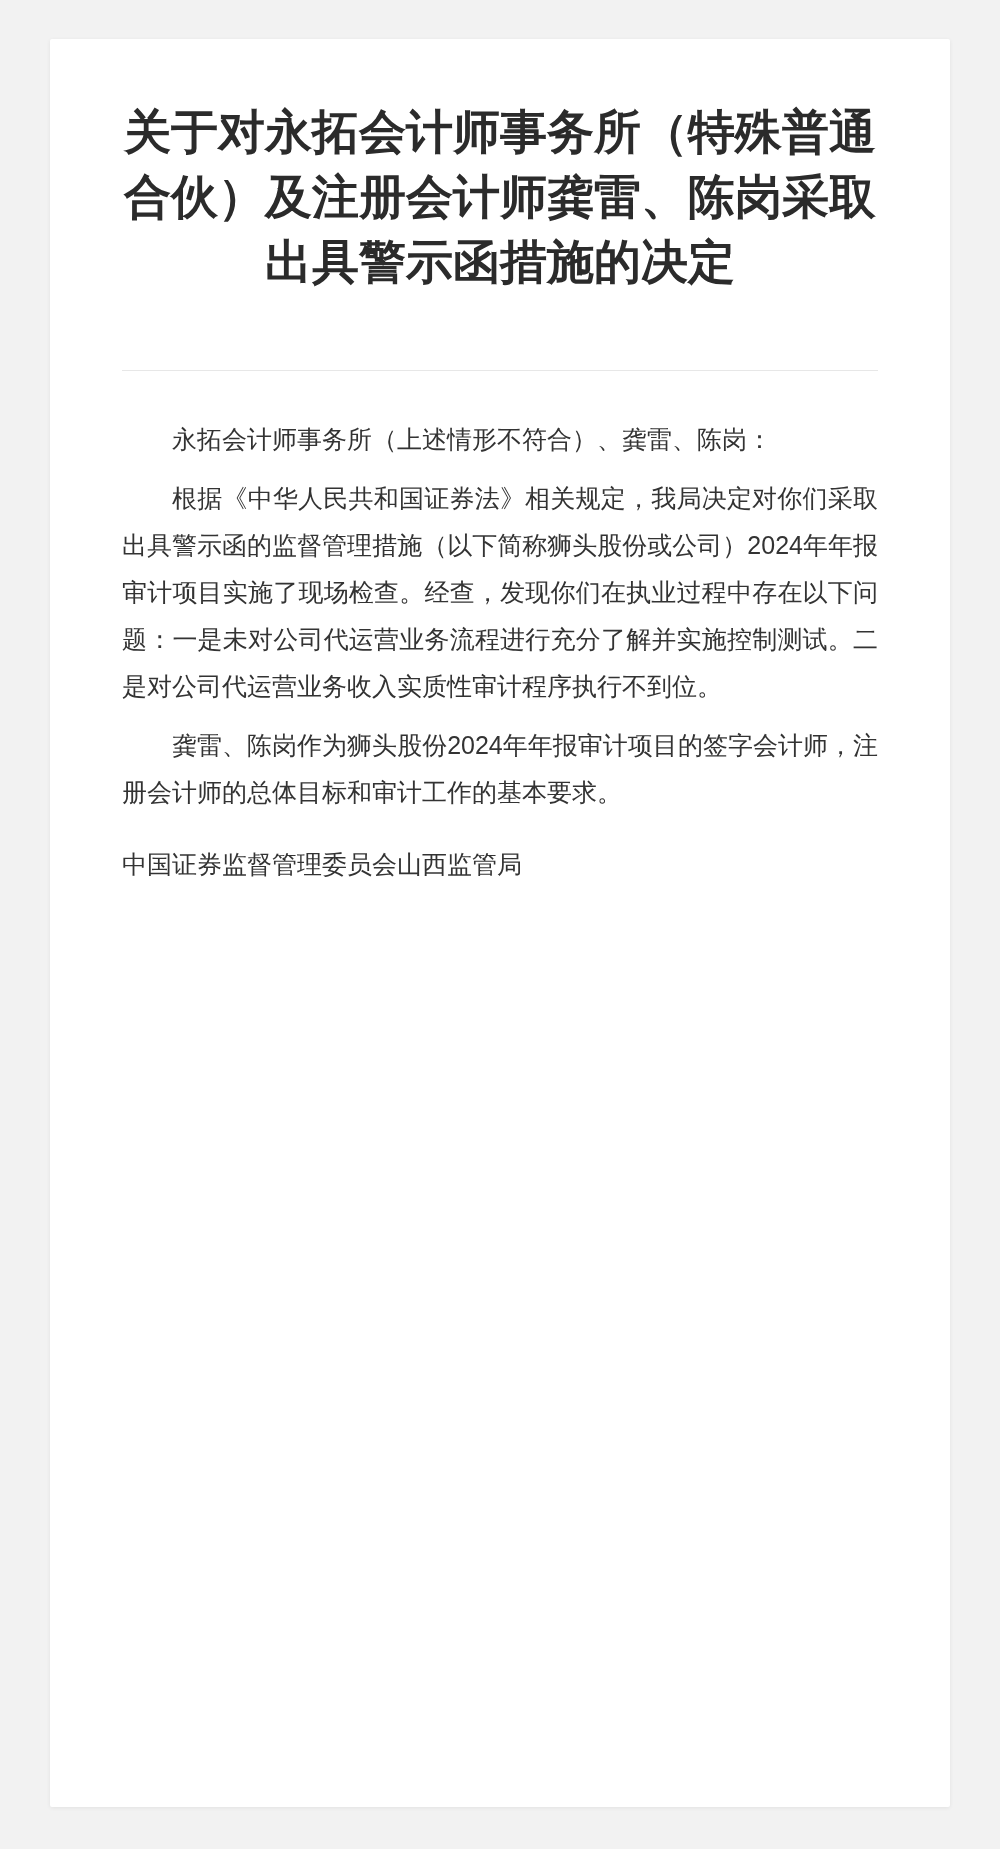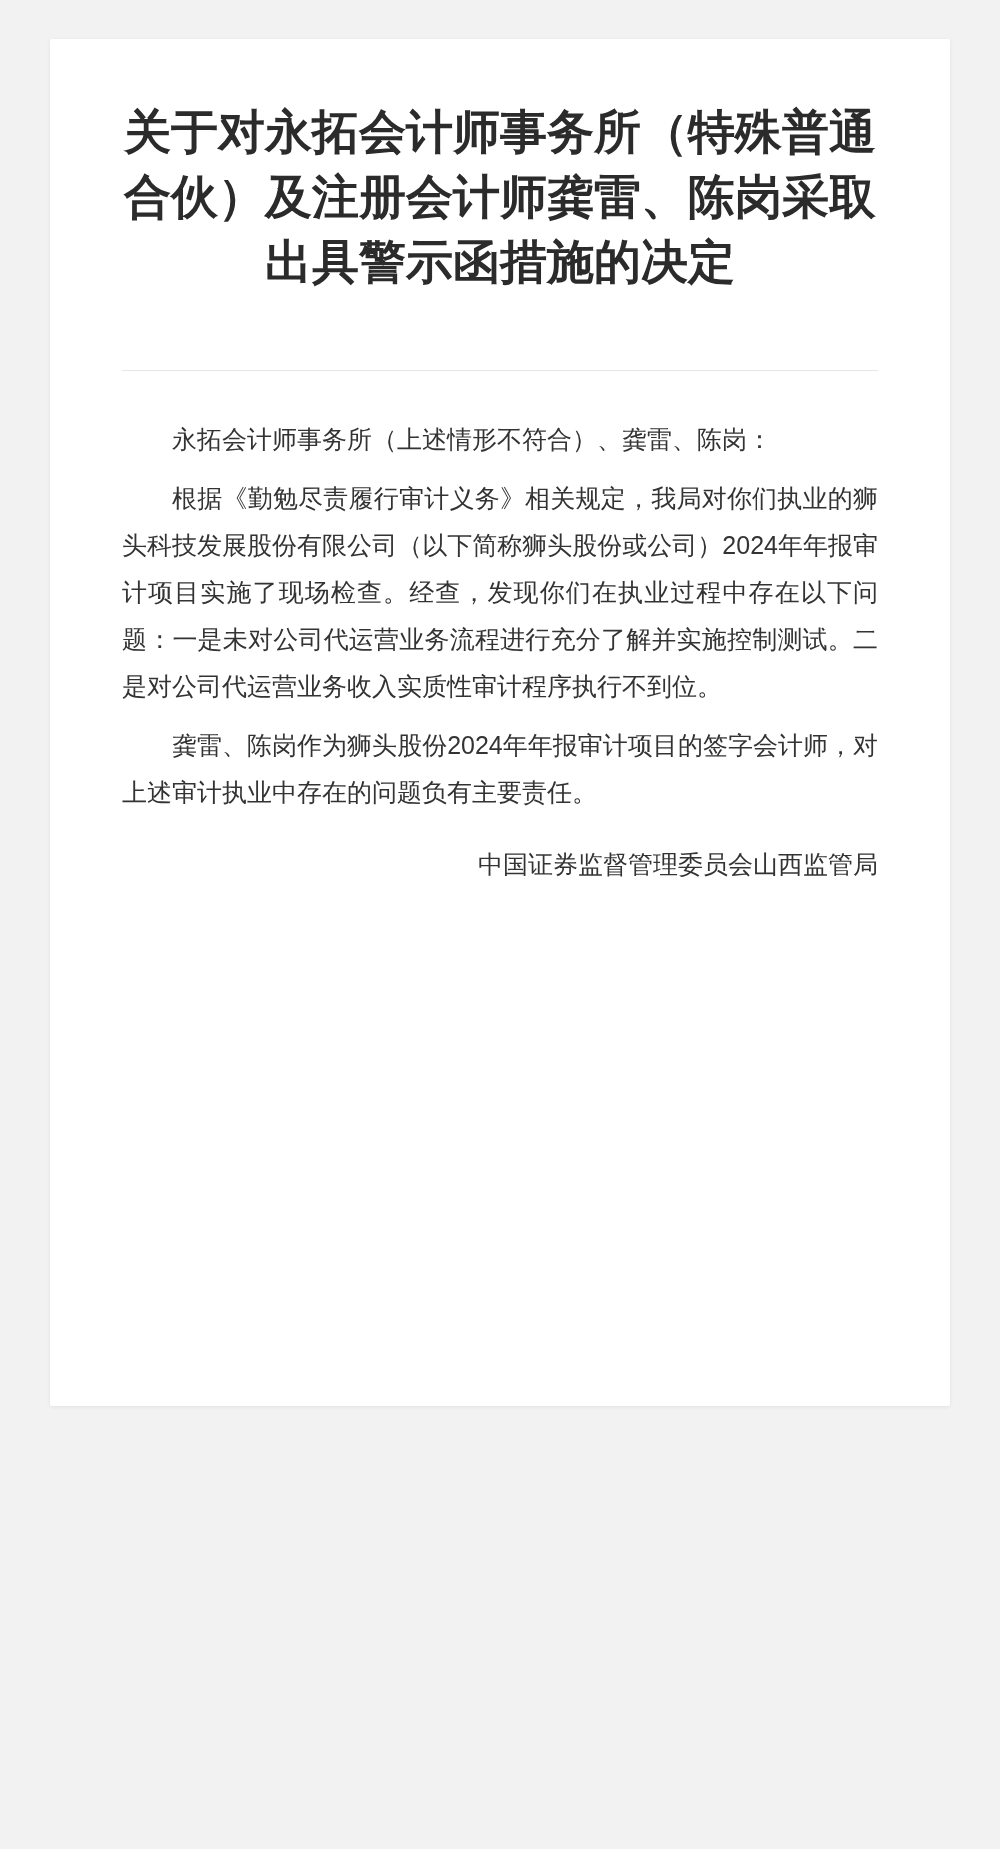--- a/index.html
+++ b/index.html
@@ -20,21 +20,21 @@
     height: 1849px;
     background: var(--page-background);
     position: relative;
     overflow: hidden;
   }
   .card {
     position: absolute;
     left: 50px;
     top: 39px;
     width: 900px;
-    height: 1367px;
+    height: 1768px;
     background: var(--card-background);
     border-radius: 2px;
     box-shadow: 0 1px 4px rgba(0,0,0,0.07);
     padding: 60px 72px 0 72px;
     overflow: hidden;
   }
   .title {
     font-size: 47px;
     line-height: 65px;
     font-weight: bold;
@@ -55,32 +55,31 @@
     text-align: justify;
     text-indent: 2em;
   }
   .salutation { margin-top: 45px; }
   .body-block p { margin: 12px 0; }
   .signature,
   .date {
     font-size: 25px;
     line-height: 47px;
     color: var(--body-text);
-    text-align: right;
   }
   .signature { margin-top: 25px; }
   .date { margin-top: 10px; }
 </style>
 </head>
 <body>
 
 <div class="page">
   <div class="card">
     <h1 class="title">关于对永拓会计师事务所（特殊普通合伙）及注册会计师龚雷、陈岗采取出具警示函措施的决定</h1>
     <hr class="divider">
     <p class="salutation">永拓会计师事务所（上述情形不符合）、龚雷、陈岗：</p>
     <div class="body-block">
-        <p class="para">根据《勤勉尽责履行审计义务》相关规定，我局对你们执业的狮头科技发展股份有限公司（以下简称狮头股份或公司）2024年年报审计项目实施了现场检查。经查，发现你们在执业过程中存在以下问题：一是未对公司代运营业务流程进行充分了解并实施控制测试。二是对公司代运营业务收入实质性审计程序执行不到位。</p>
-        <p class="para">龚雷、陈岗作为狮头股份2024年年报审计项目的签字会计师，对上述审计执业中存在的问题负有主要责任。</p>
+        <p class="para">根据《中华人民共和国证券法》相关规定，我局决定对你们采取出具警示函的监督管理措施（以下简称狮头股份或公司）2024年年报审计项目实施了现场检查。经查，发现你们在执业过程中存在以下问题：一是未对公司代运营业务流程进行充分了解并实施控制测试。二是对公司代运营业务收入实质性审计程序执行不到位。</p>
+        <p class="para">龚雷、陈岗作为狮头股份2024年年报审计项目的签字会计师，注册会计师的总体目标和审计工作的基本要求。</p>
       </div>
     <p class="signature">中国证券监督管理委员会山西监管局</p>
   </div>
 </div>
 
 </body></html>

